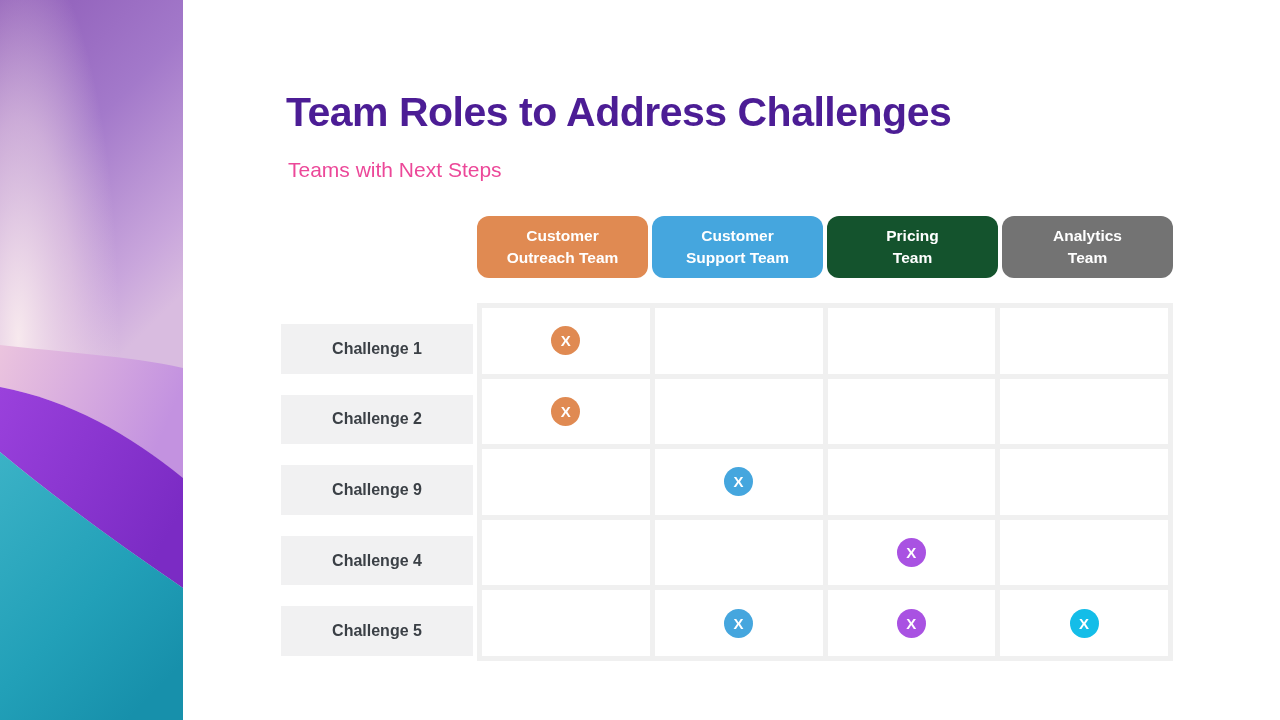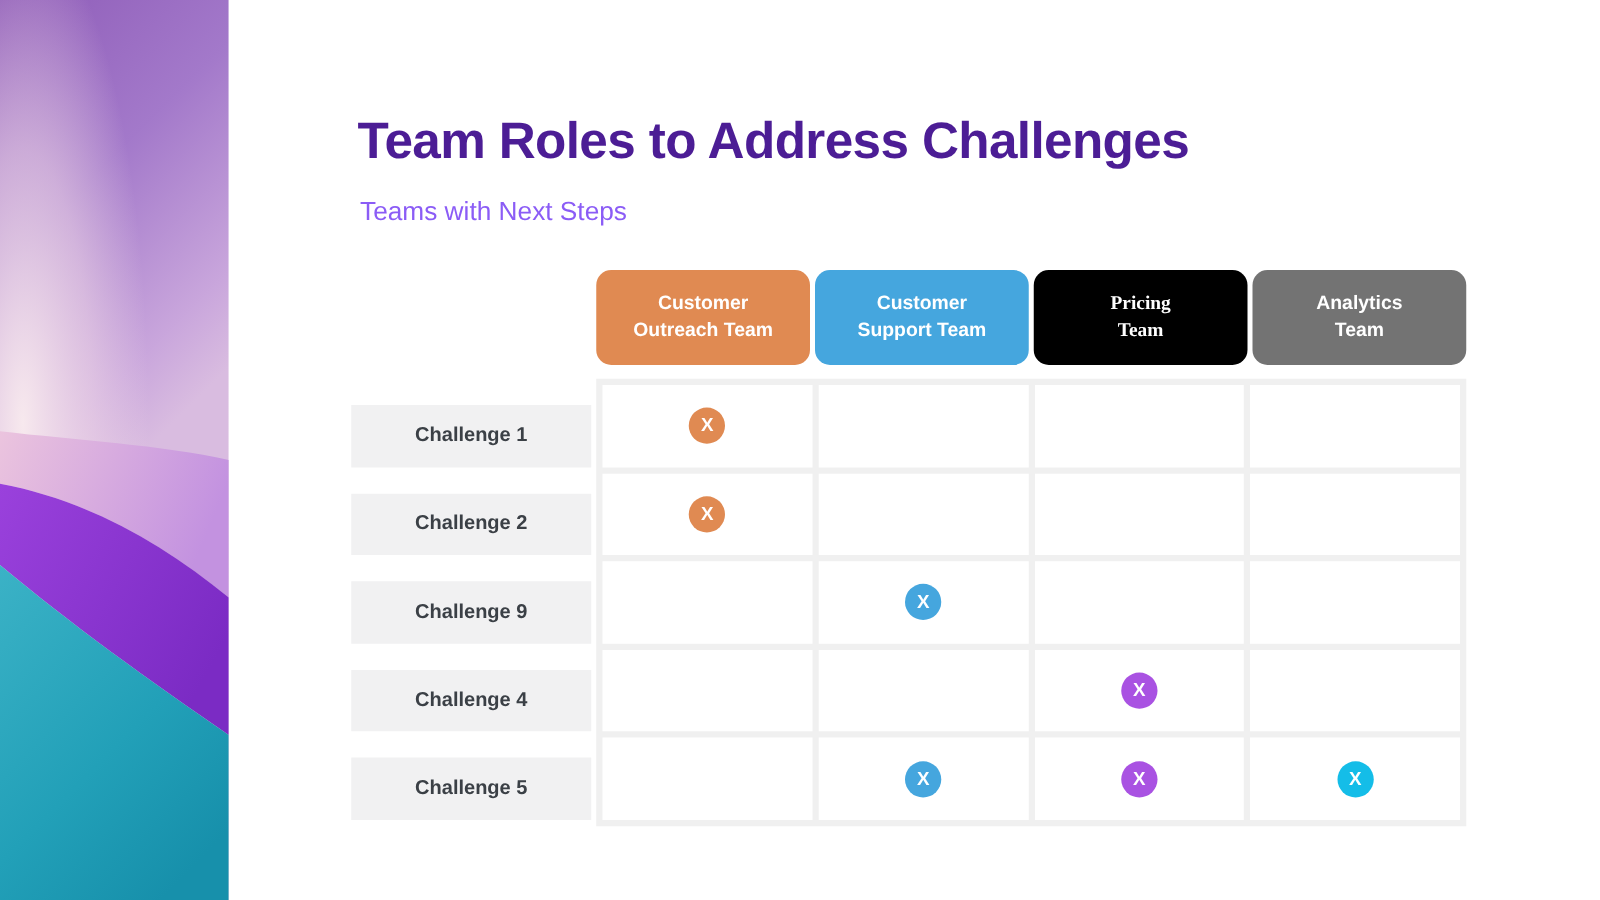--- a/index.html
+++ b/index.html
@@ -16,26 +16,26 @@
   }
   .side-art svg{display:block;width:183px;height:720px;}
 
   
   .title{
     position:absolute;left:286px;top:62px;width:900px;
     font-size:41px;font-weight:700;color:#4c1d95;letter-spacing:-0.5px;
   }
   .subtitle{
     position:absolute;left:288px;top:137px;width:700px;
-    font-size:21px;font-weight:400;color:#8b5cf6;
+    font-size:21px;font-weight:400;color:#ec4899;
   }
 
   
   .matrix-headers{
-    position:absolute;left:477px;top:216px;width:696px;height:76px;
+    position:absolute;left:477px;top:216px;width:696px;height:62px;
     display:grid;grid-template-columns:repeat(4,1fr);gap:4px;
   }
   .header-box{
     border-radius:12px;
     display:flex;flex-direction:column;align-items:center;justify-content:center;
     color:#ffffff;font-size:15.5px;font-weight:700;line-height:22px;text-align:center;
   }
 
   
   .row-labels{
@@ -112,21 +112,21 @@
 
   <div class="matrix-headers">
     <div class="header-box" style="background-color: rgb(224, 138, 82);">
       <span>Customer</span>
       <span>Outreach Team</span>
     </div>
     <div class="header-box" style="background-color: rgb(69, 166, 222);">
       <span>Customer</span>
       <span>Support Team</span>
     </div>
-    <div class="header-box" style="background-color: #000000; font-family: Liberation Serif, serif;">
+    <div class="header-box" style="background-color: #14532d;">
       <span>Pricing</span>
       <span>Team</span>
     </div>
     <div class="header-box" style="background-color: #737373;">
       <span>Analytics</span>
       <span>Team</span>
     </div>
   </div>
 
   <div class="row-labels">

